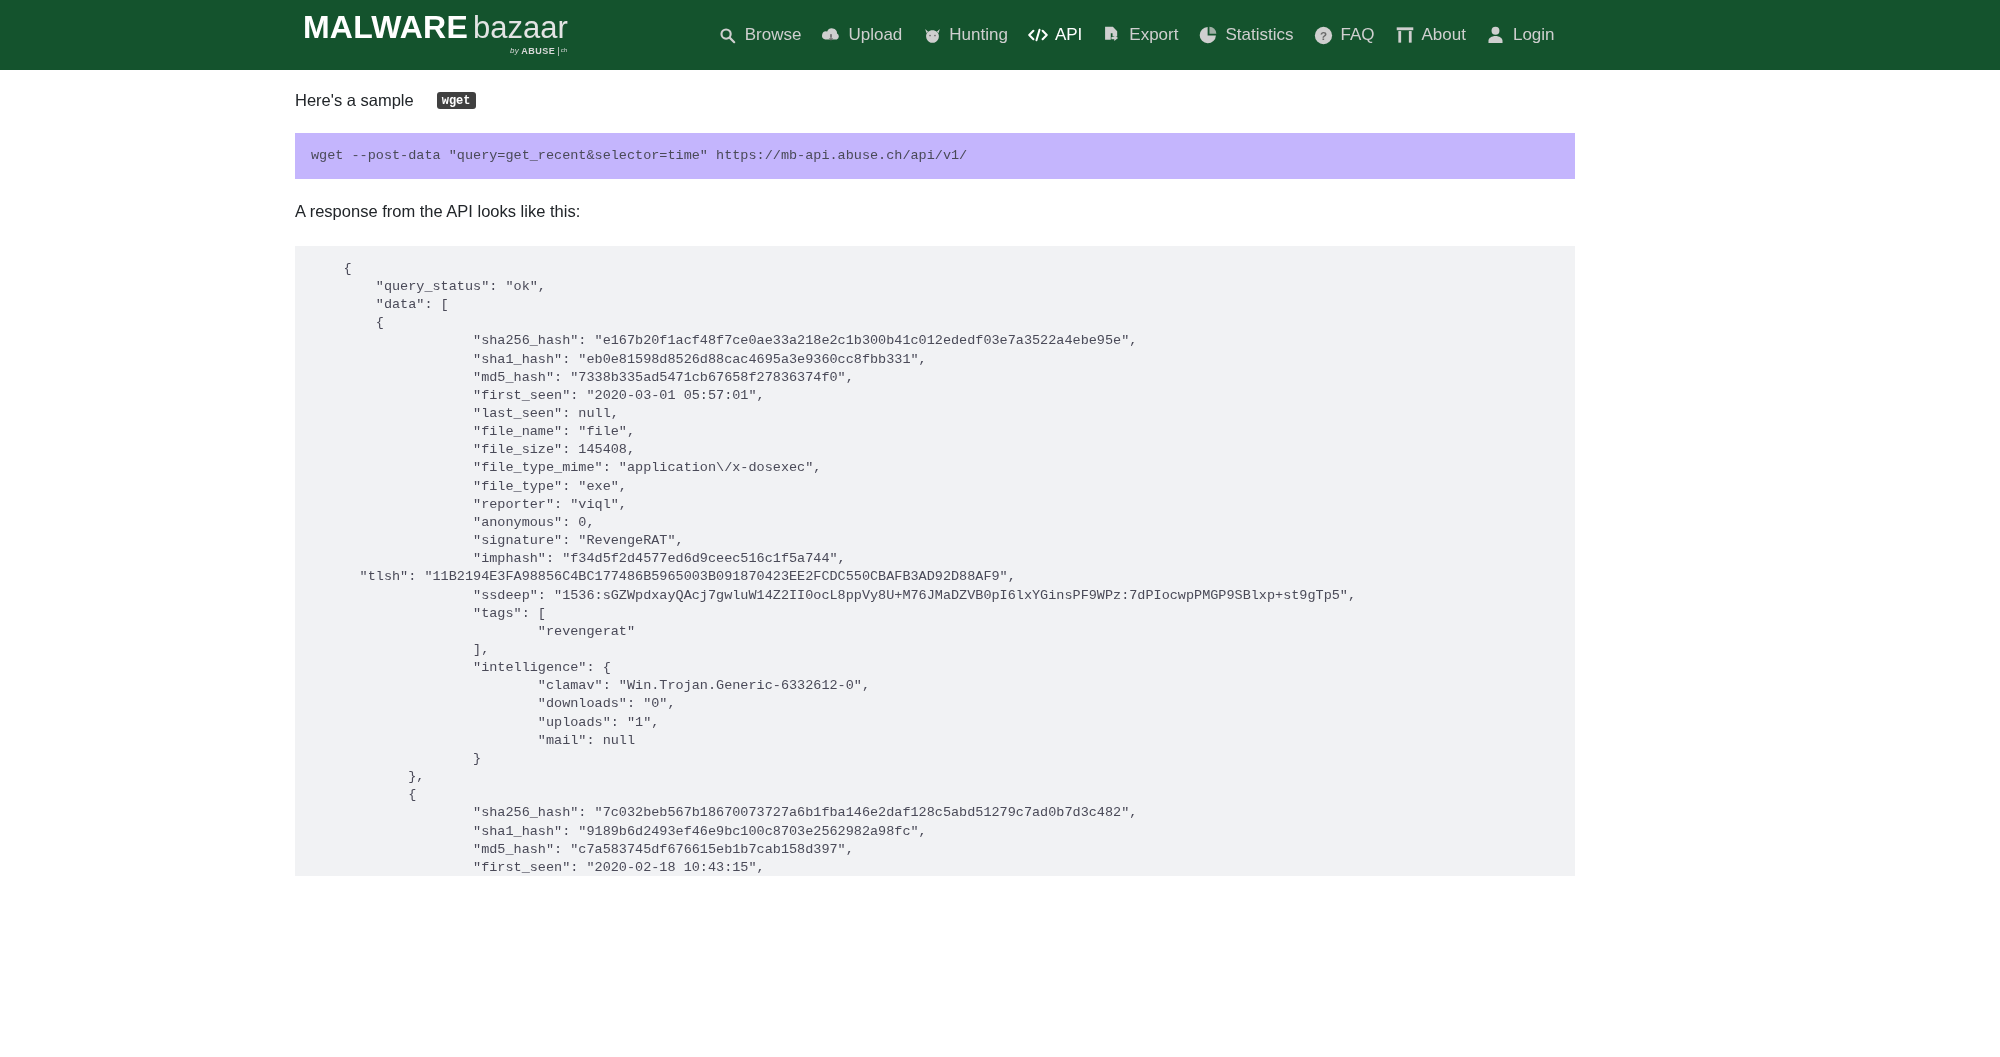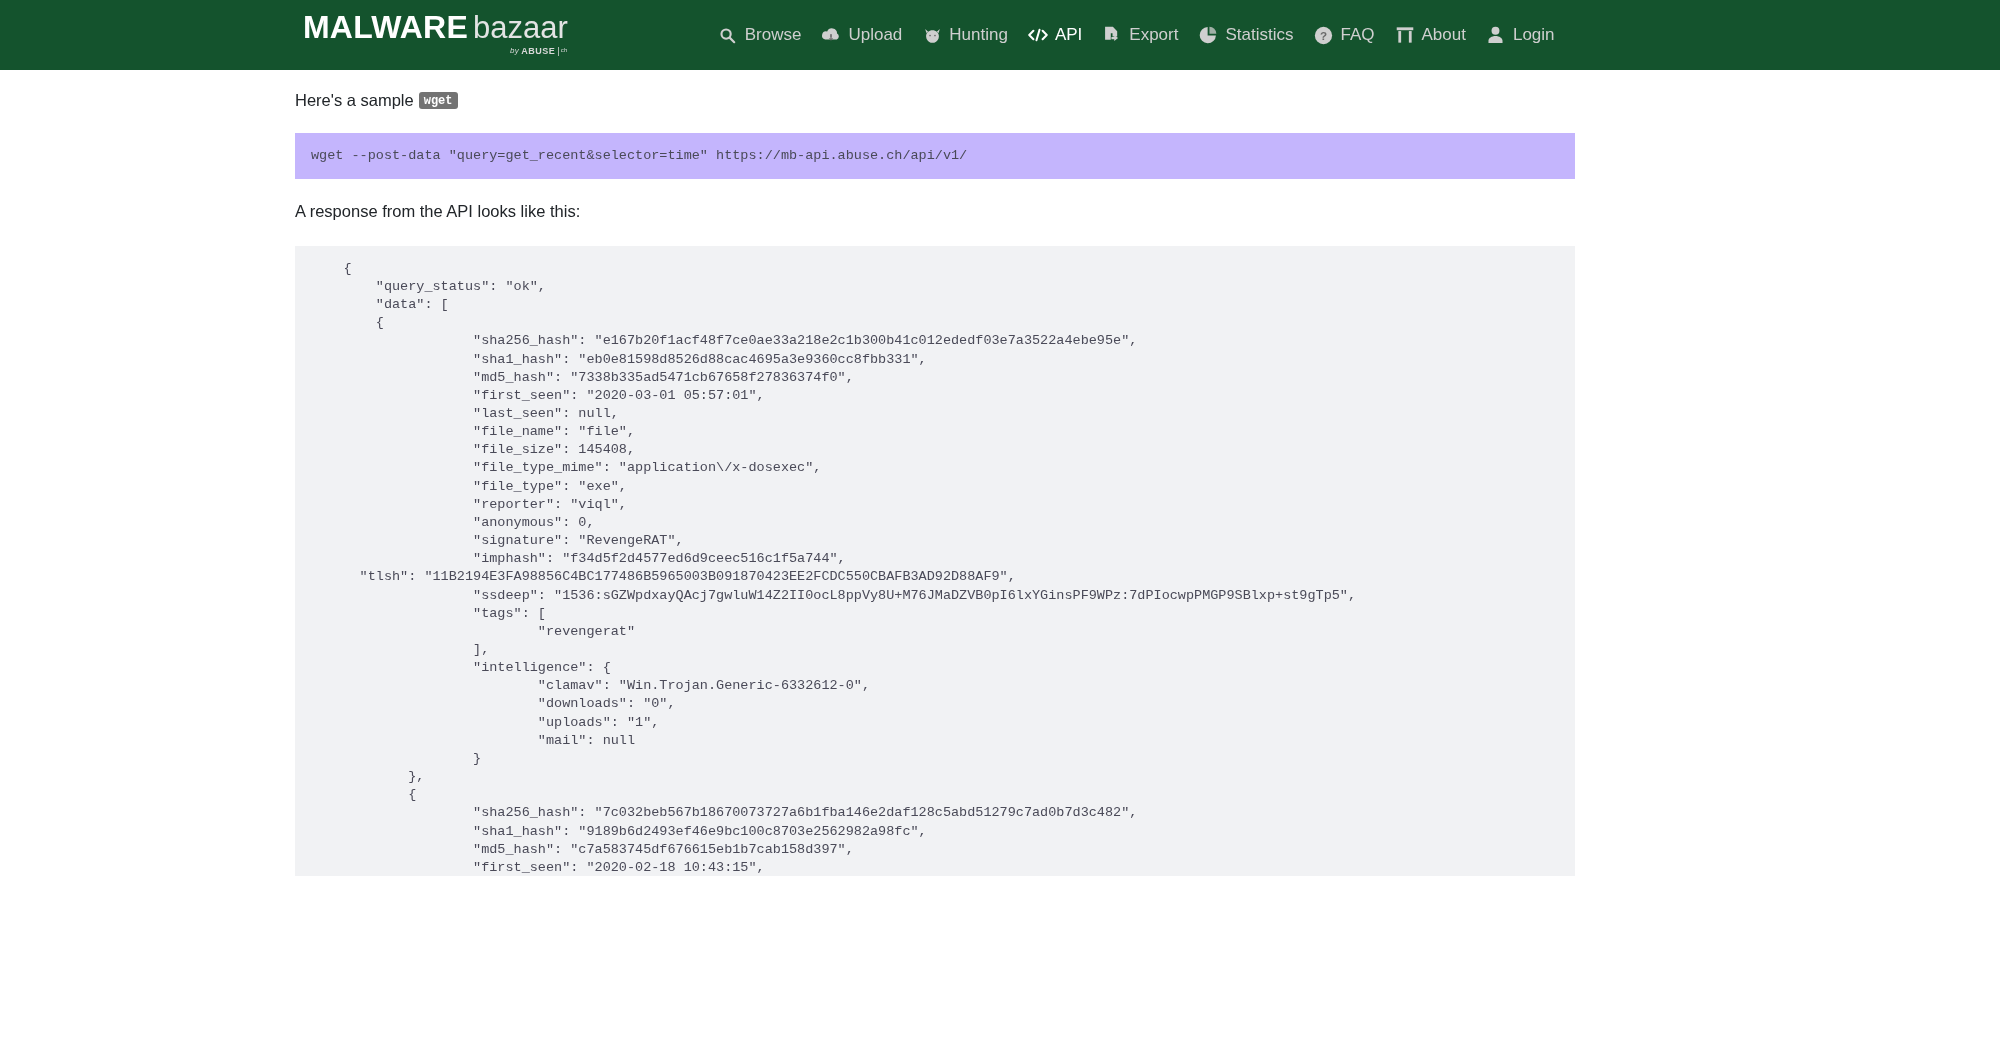--- a/index.html
+++ b/index.html
@@ -108,28 +108,28 @@
     color: #212529;
     margin: 0 0 0 0;
     padding: 4px 0 0 0;
     line-height: 1.5;
     display: flex;
     align-items: center;
     flex-wrap: wrap;
   }
   .code-badge {
     display: inline-block;
-    background: #737373;
+    background: #404040;
     color: #ffffff;
     font-family: "Liberation Mono", monospace;
     font-size: 12px;
     font-weight: bold;
     padding: 3px 5px 2px 5px;
     border-radius: 3px;
-    margin: 0 5px;
+    margin: 0 23px;
     line-height: 1;
   }
 
   .codebox {
     background: #c4b5fd;
     margin-top: 20px;
     padding: 14px 16px;
     width: 1280px;
   }
   .codebox pre {

